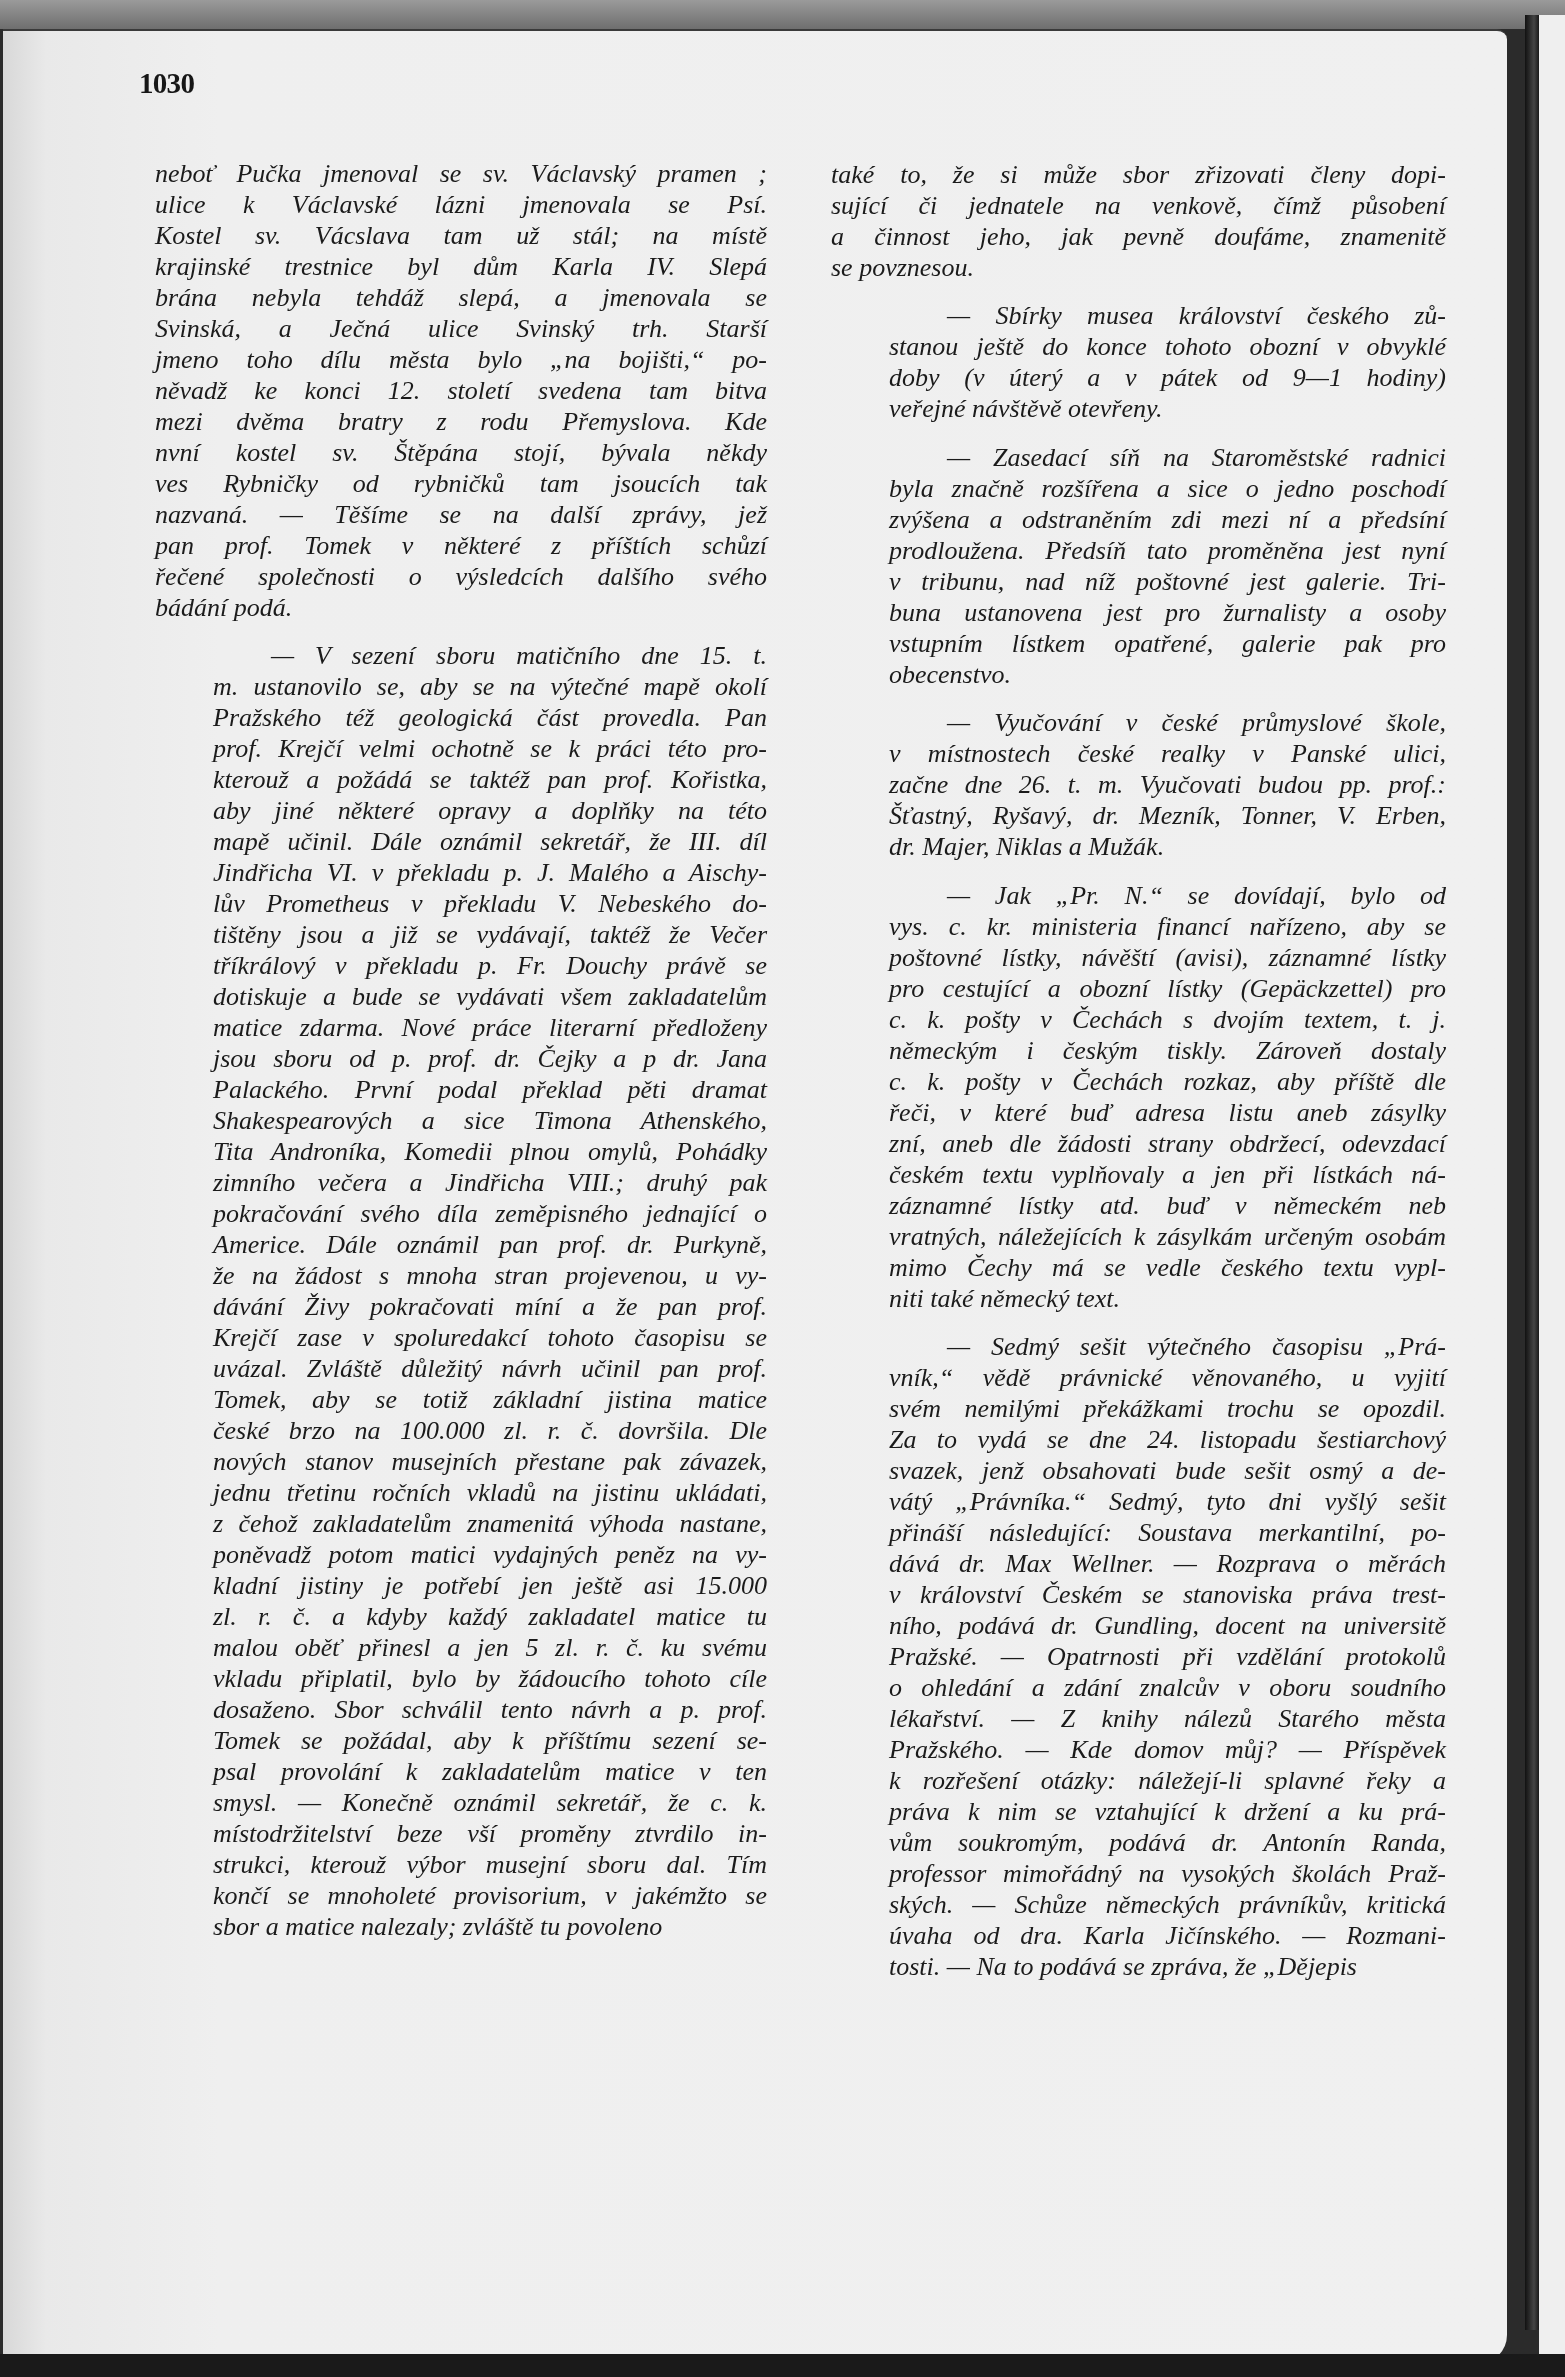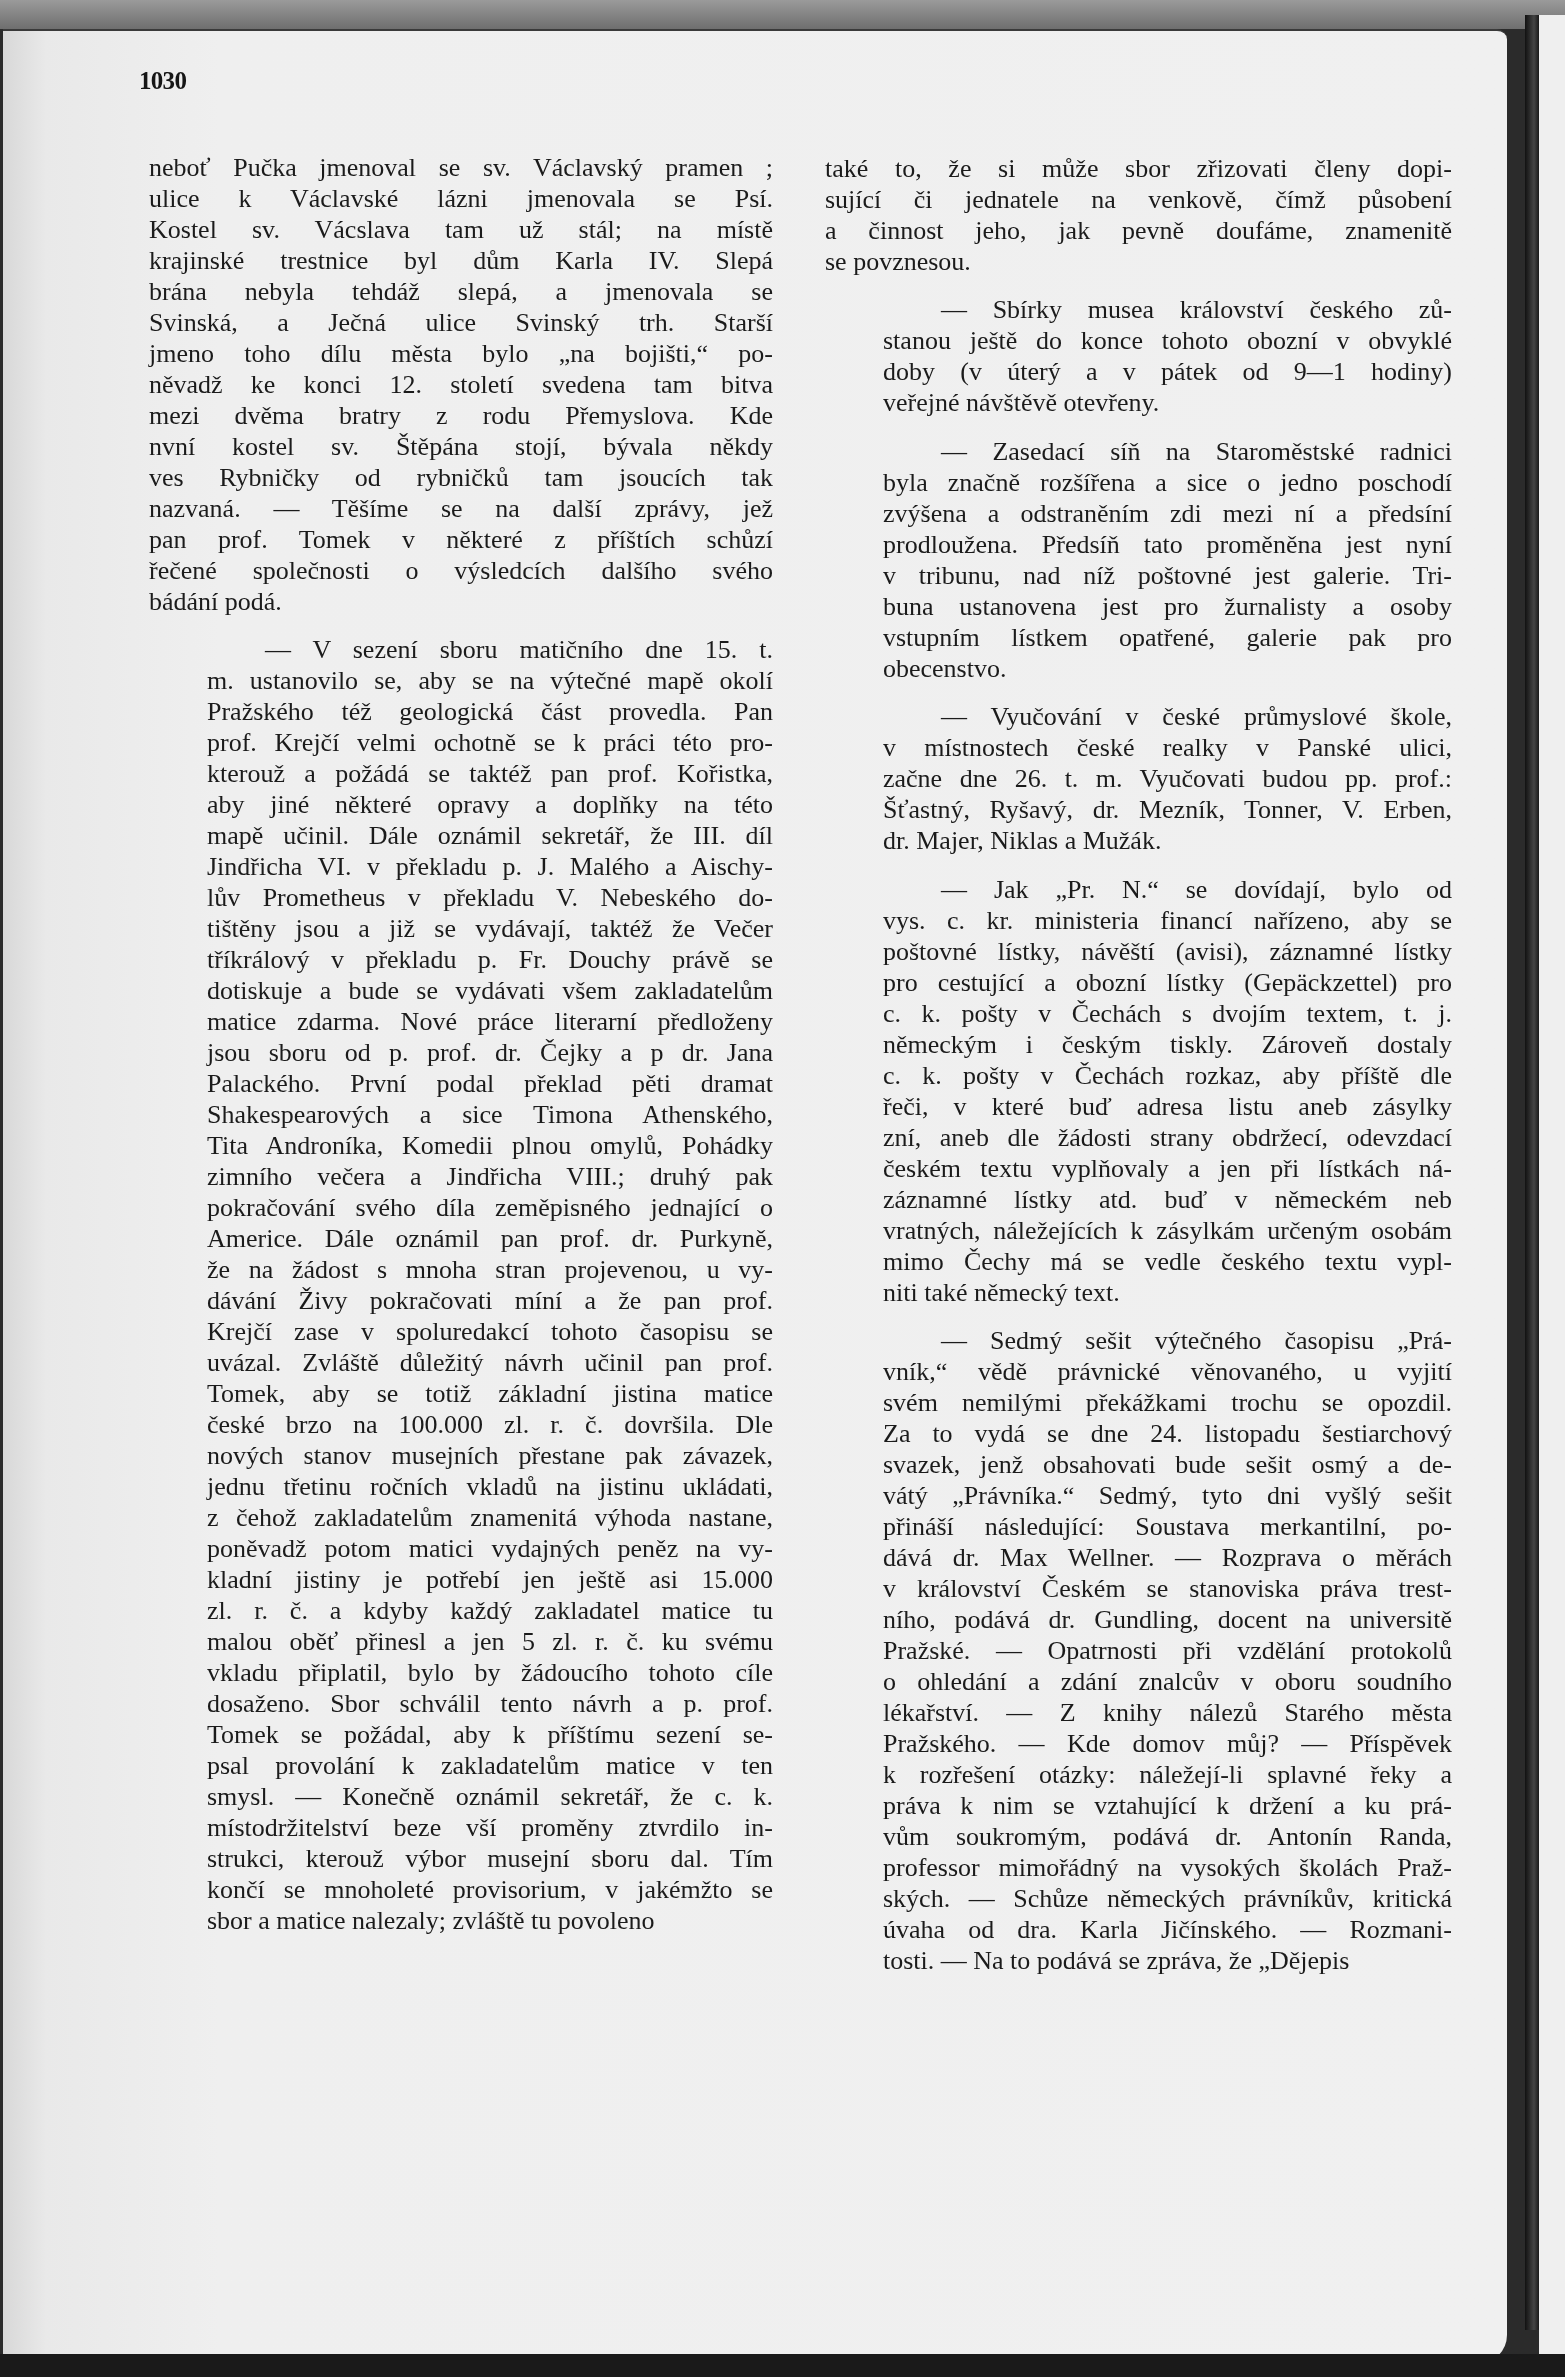--- a/index.html
+++ b/index.html
@@ -33,36 +33,36 @@
     position: absolute; left: 0; top: 0; width: 1566px; height: 29px;
     background: linear-gradient(180deg, #9a9a9a, #6f6f6f);
   }
   .bottom-band {
     position: absolute; left: 0; top: 2354px; width: 1566px; height: 23px;
     background: #1a1a1a;
   }
   .page-number {
     position: absolute;
     left: 139px; top: 67px;
-    font-size: 25px; font-weight: bold;
+    font-size: 29px; font-weight: bold;
     color: #161616;
     letter-spacing: -0.7px;
   }
   .column {
     position: absolute;
     top: 142px;
     font-size: 26px;
     line-height: 31px;
     color: #1b1b1b;
     text-align: justify;
     hyphens: manual;
   }
   .col-left { left: 139px; width: 644px; }
   .col-right { left: 815px; top: 143px; width: 647px; }
-  .para { margin: 10px; }
+  .para { margin: 16px; font-style: italic; }
   .para.indent { text-indent: 58px; }
   .para.gap { margin-top: 17.4px; }
   .line { display: block; white-space: nowrap; text-align-last: justify; }
   .line.last { text-align-last: left; }
 </style>
 </head>
 <body>
 
 <div class="top-band"></div>
 <div class="page"></div>

